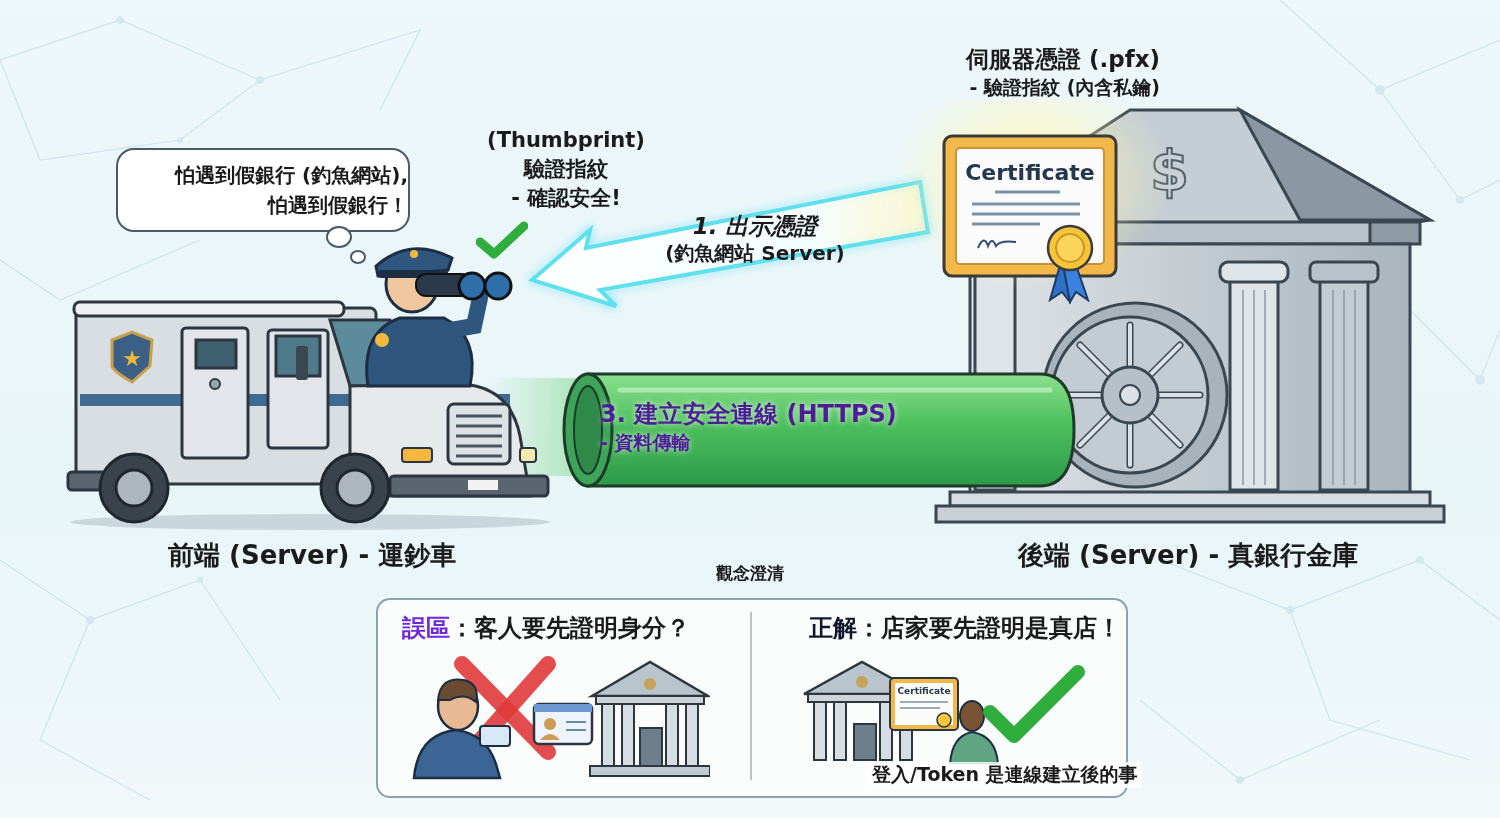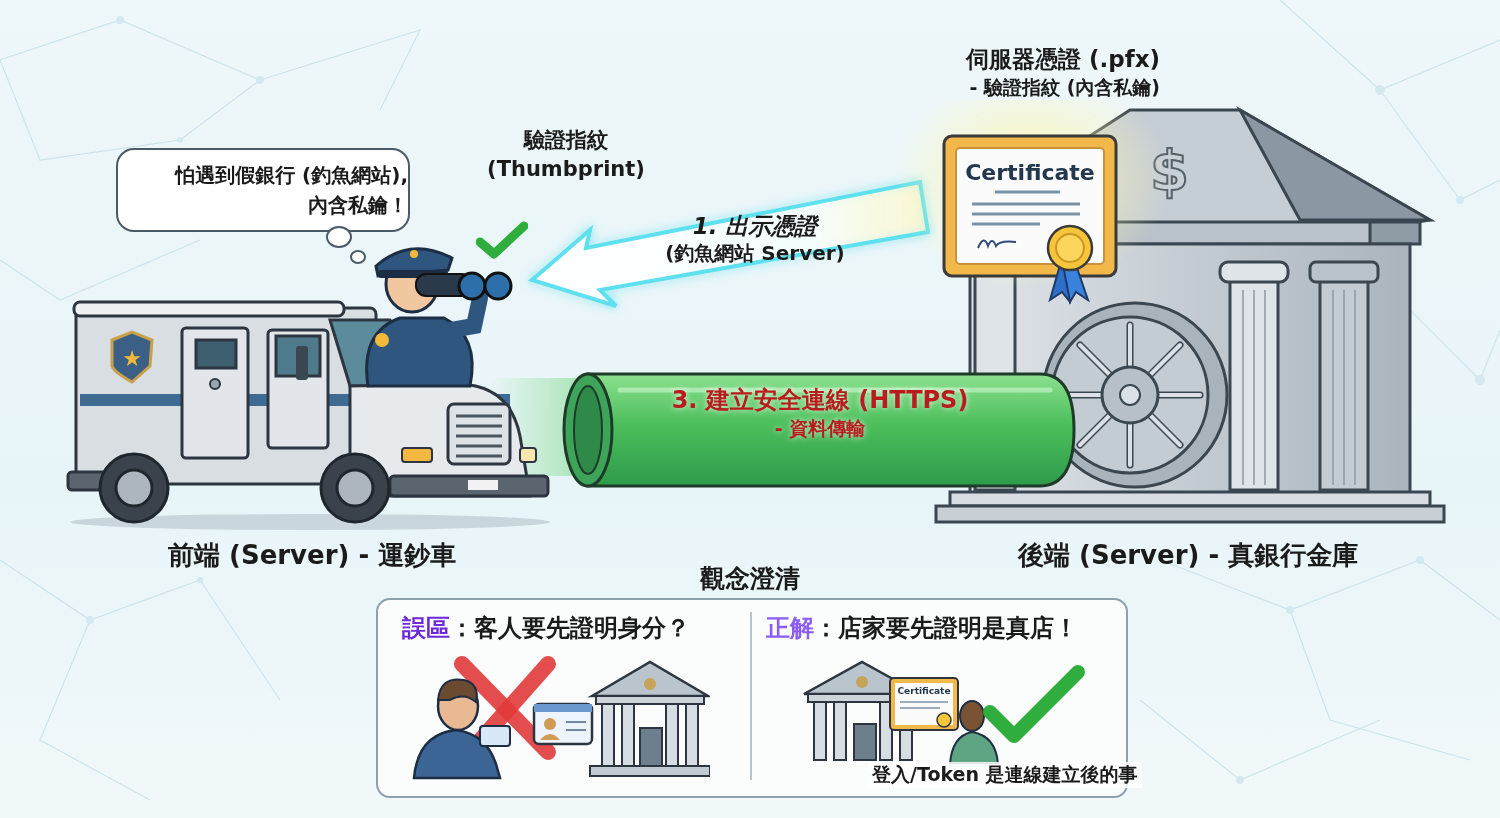--- a/index.html
+++ b/index.html
@@ -29,35 +29,35 @@
   .label-show .l2 { font-size: 20px; line-height: 26px; }
   .label-cert { left: 900px; top: 44px; width: 260px; text-align: right; font-weight: bold; }
   .label-cert .l1 { font-size: 23px; line-height: 30px; }
   .label-cert .l2 { font-size: 19px; line-height: 26px; }
 
   .caption { font-size: 26px; font-weight: bold; }
   .cap-client { left: 168px; top: 538px; }
   .cap-server { left: 1018px; top: 538px; }
 
   
-  .pipe-text { left: 600px; top: 384px; width: 440px; text-align: center; color: #b91c1c; font-weight: bold; text-shadow: 0 0 6px rgba(255,255,255,0.8); }
+  .pipe-text { left: 600px; top: 398px; width: 440px; color: #4c1d95; font-weight: bold; text-shadow: 0 0 6px rgba(255,255,255,0.8); }
   .pipe-text .l1 { font-size: 24px; line-height: 32px; }
   .pipe-text .l2 { font-size: 19px; line-height: 24px; }
 
   
-  .concept-title { left: 650px; top: 562px; width: 200px; text-align: center; font-size: 25px; font-weight: bold; }
+  .concept-title { left: 650px; top: 562px; width: 200px; text-align: center; font-size: 17px; font-weight: bold; }
   .concept-box {
     left: 376px; top: 598px; width: 752px; height: 200px;
     background: #fbfdfd; border: 2.5px solid #8ca0ad; border-radius: 14px;
   }
   .concept-divider { left: 750px; top: 612px; width: 2px; height: 168px; background: #b8c4cc; }
   .wrong-head { left: 402px; top: 612px; font-size: 24px; font-weight: bold; }
   .right-head { left: 766px; top: 612px; font-size: 24px; font-weight: bold; }
   .red { color: #6d28d9; }
-  .green { color: #8b5cf6; }
+  .green { color: #0f172a; margin-left: 43px; }
   .foot-note { left: 868px; top: 762px; font-size: 19px; font-weight: bold; background: rgba(255,255,255,0.85); padding: 0 4px; }
   svg text { font-family: "DejaVu Sans", "Liberation Sans", sans-serif; }
 </style>
 </head>
 <body>
 
 <svg class="bg-net" viewBox="0 0 1500 818">
   <g stroke="#c9e2ea" stroke-width="1.2" fill="none" opacity="0.9">
     <path d="M0 60 L120 20 L260 80 L180 140 L40 160 Z"></path>
     <path d="M260 80 L420 30 L380 110"></path>
@@ -81,28 +81,29 @@
     <circle cx="1290" cy="610" r="4"></circle>
       <circle cx="1420" cy="560" r="4"></circle>
       <circle cx="90" cy="620" r="4"></circle>
     <circle cx="200" cy="580" r="3"></circle>
       <circle cx="1240" cy="780" r="4"></circle>
   </g>
 </svg>
 
 <div class="abs bubble">
   <div>怕遇到假銀行 (釣魚網站),</div>
-  <div>內含私鑰！</div>
+  <div>怕遇到假銀行！</div>
 </div>
 <div class="abs bubble-dot1"></div>
 <div class="abs bubble-dot2"></div>
 
 <div class="abs label-thumb">
+  <div>(Thumbprint)</div>
   <div>驗證指紋</div>
-  <div>(Thumbprint)</div>
+  <div>- 確認安全!</div>
 </div>
 <svg class="abs" style="left:476px;top:220px;width:52px;height:40px" viewBox="0 0 52 40">
   <path d="M4 22 L18 34 L48 6" stroke="#2fae3e" stroke-width="9" fill="none" stroke-linecap="round" stroke-linejoin="round"></path>
 </svg>
 
 <svg class="abs" style="left:520px;top:160px;width:420px;height:160px" viewBox="0 0 420 160">
   <defs>
     <filter id="glow" x="-20%" y="-50%" width="140%" height="200%">
       <feGaussianBlur stdDeviation="5" result="b"></feGaussianBlur>
       <feMerge>

